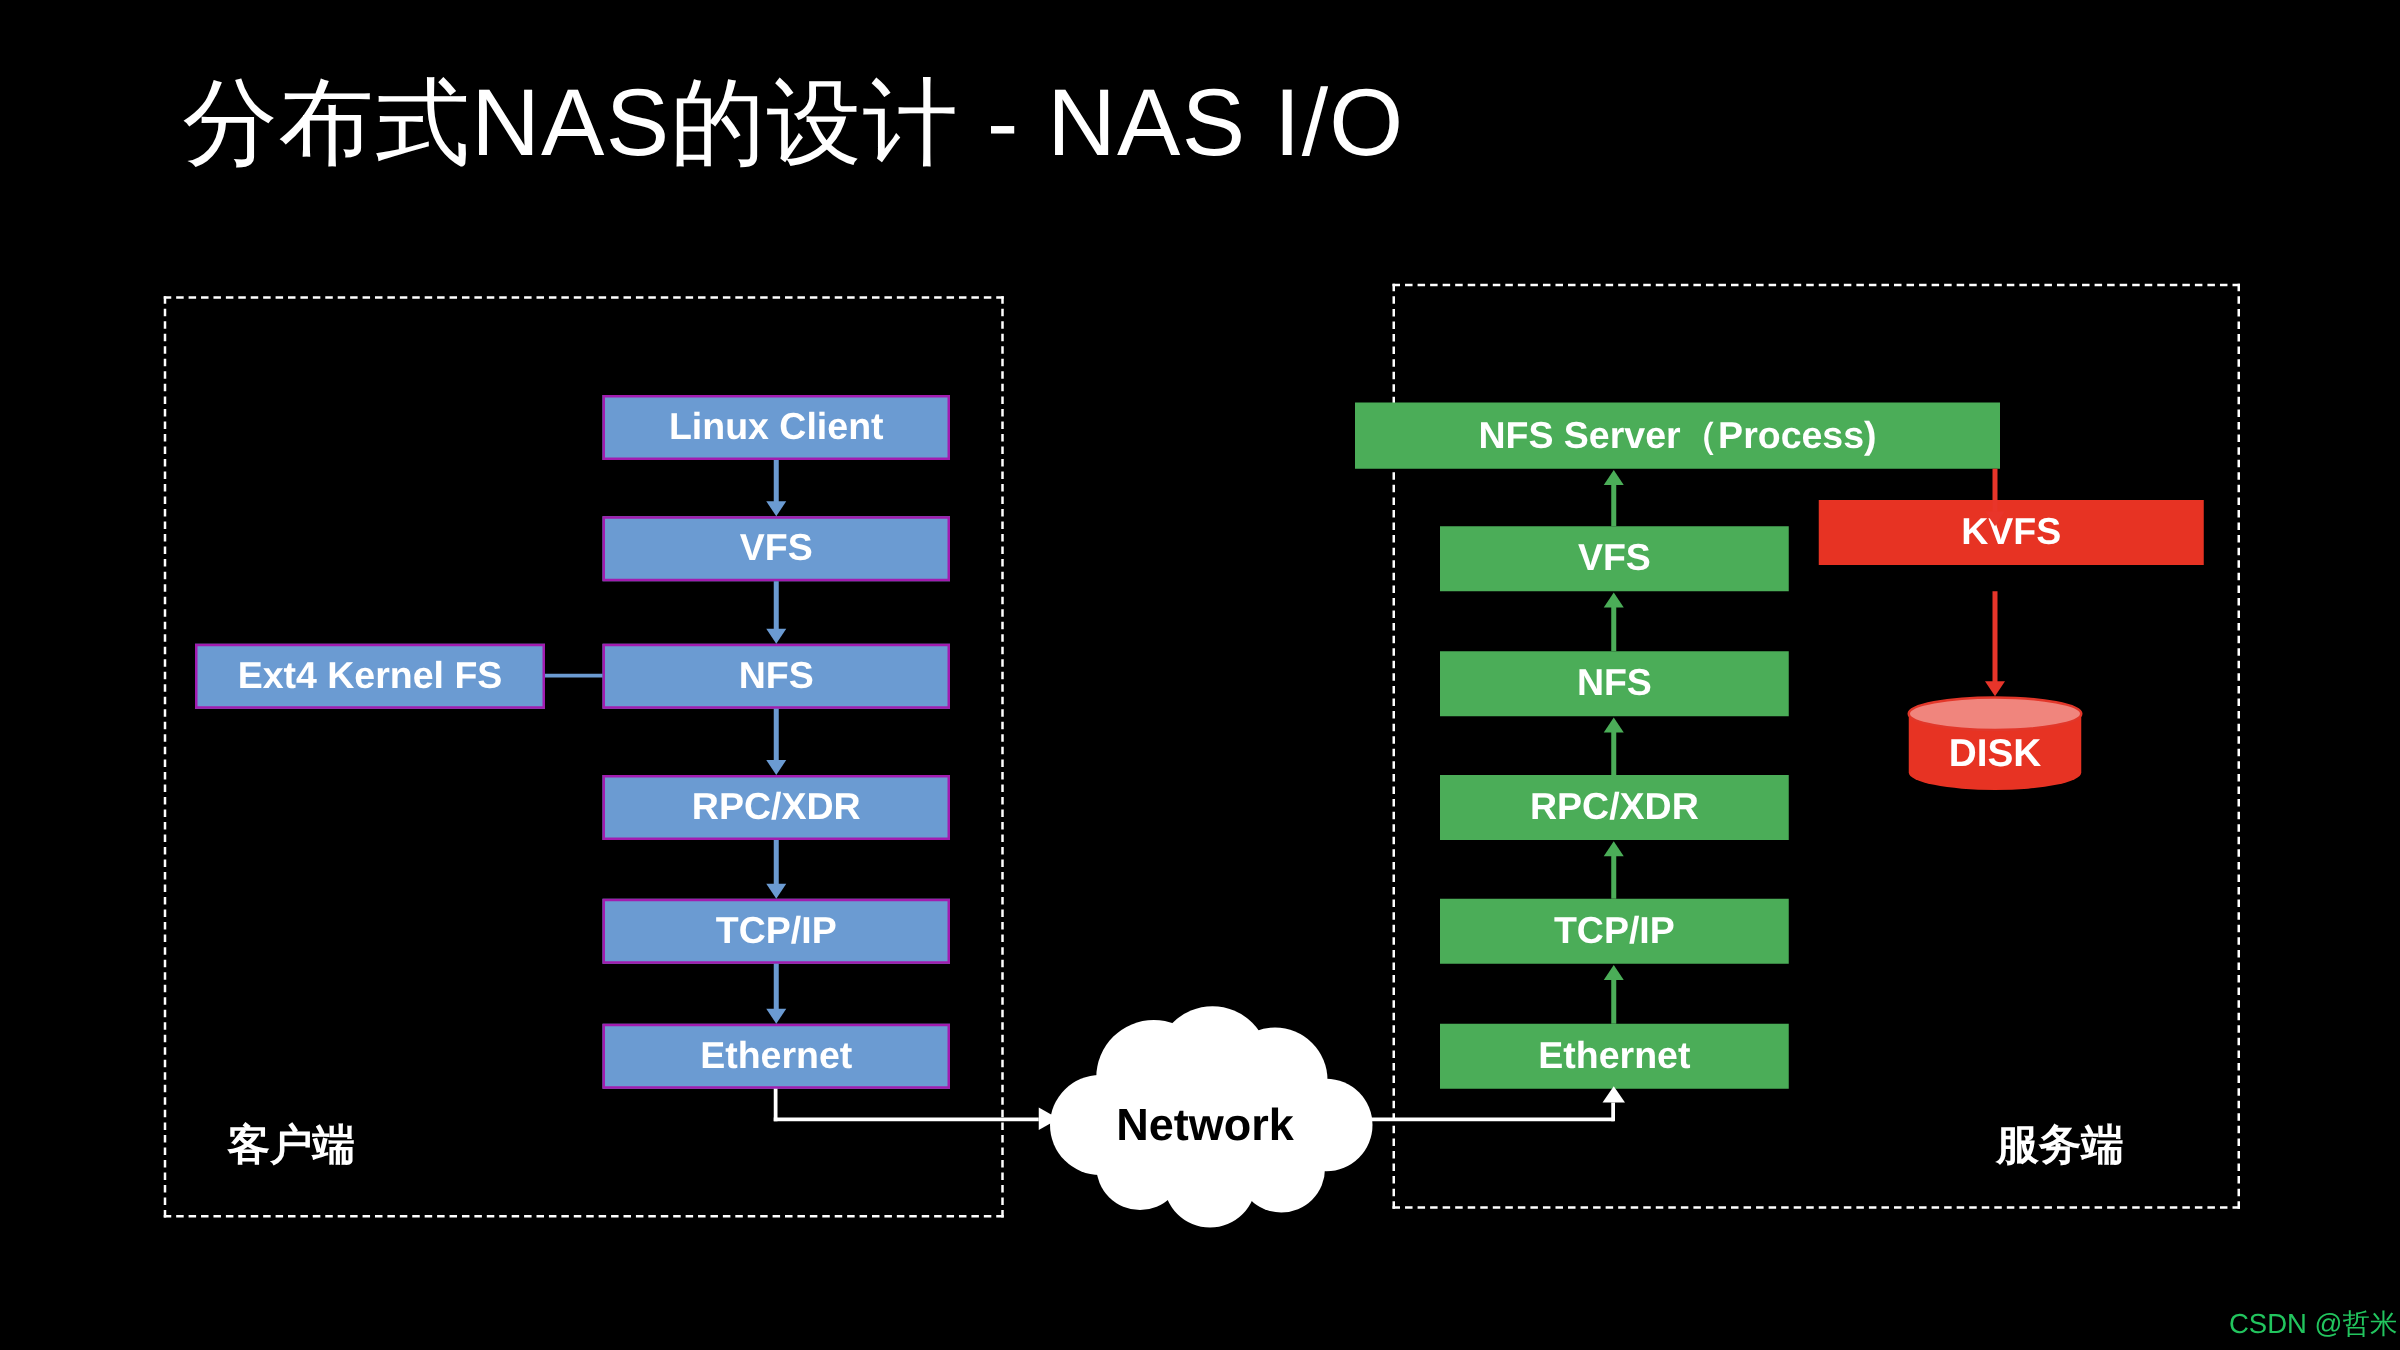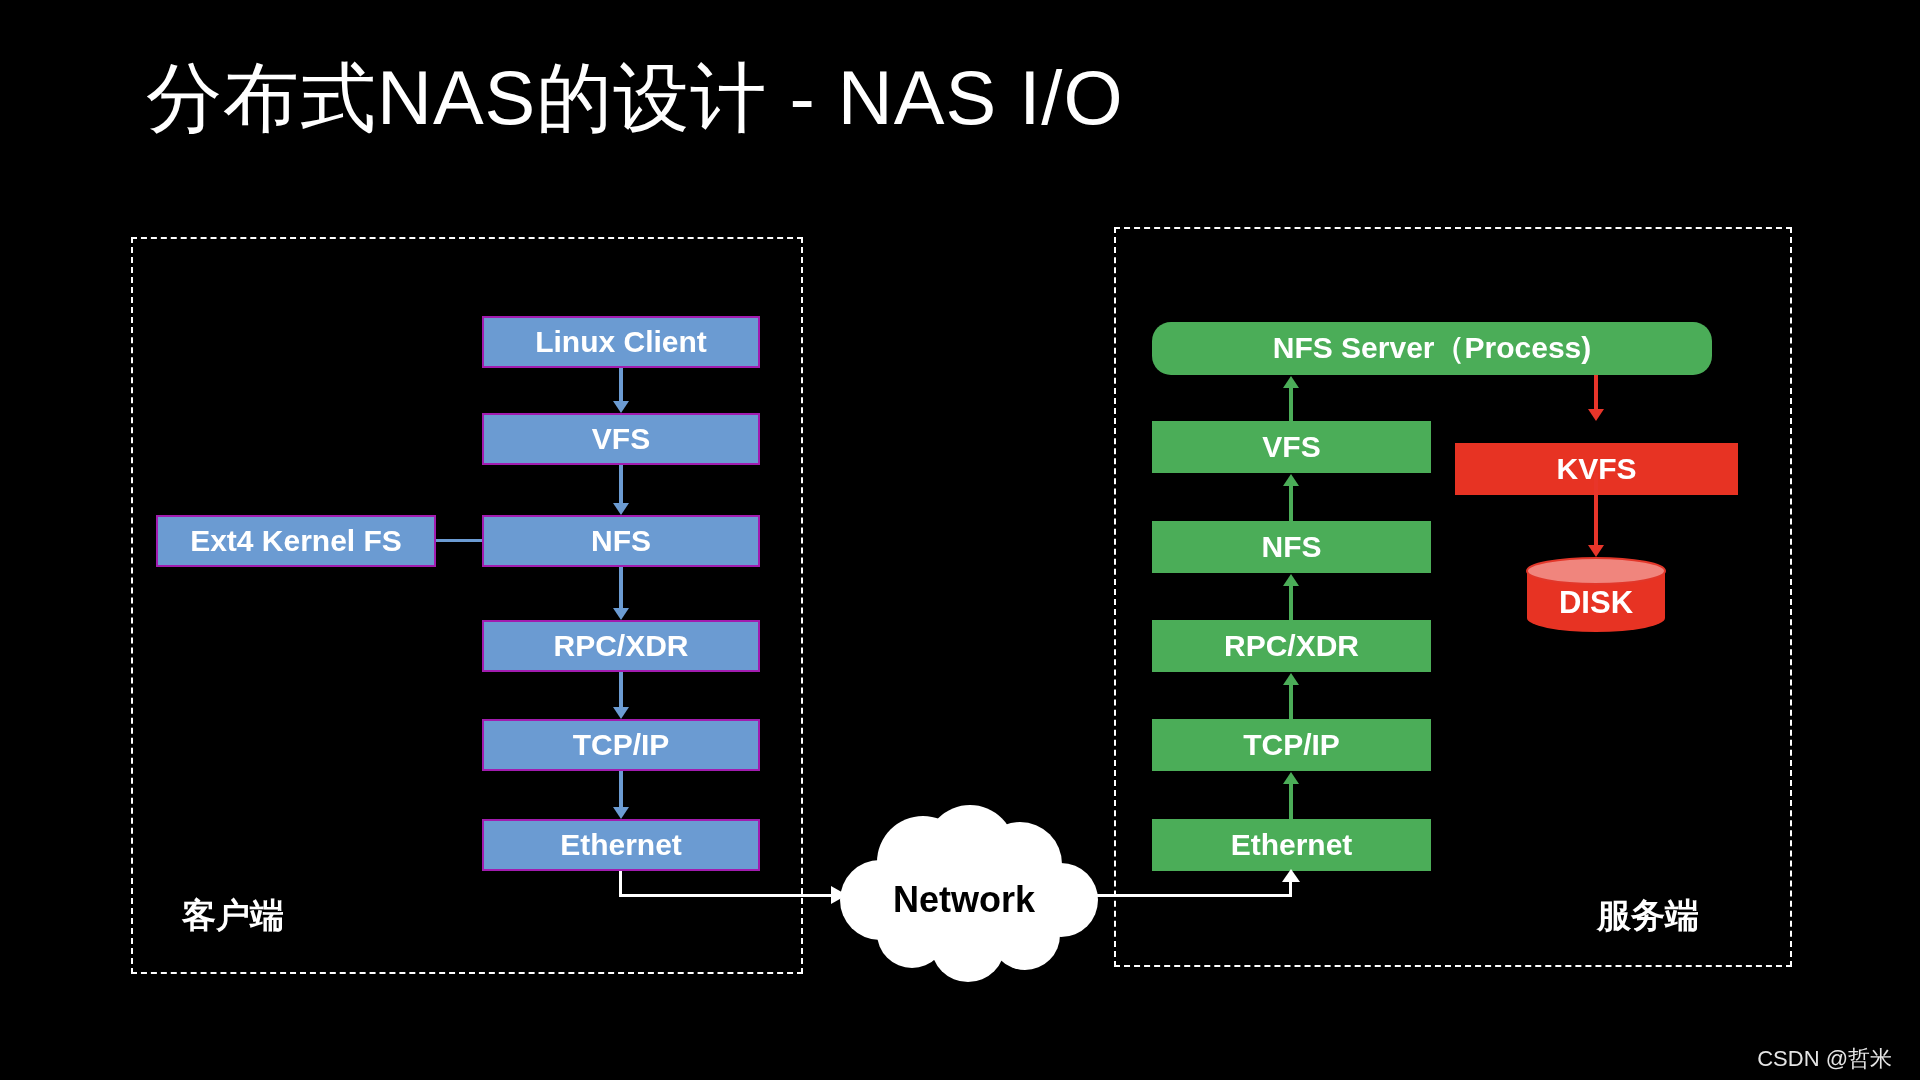--- a/index.html
+++ b/index.html
@@ -44,22 +44,22 @@
   .line-white { background: #fff; }
 
   .head { position: absolute; width: 0; height: 0; }
   .head-down-blue  { border-left: 8px solid transparent; border-right: 8px solid transparent; border-top: 12px solid #6B9BD2; }
   .head-up-green   { border-left: 8px solid transparent; border-right: 8px solid transparent; border-bottom: 12px solid #4BAD58; }
   .head-down-red   { border-left: 8px solid transparent; border-right: 8px solid transparent; border-top: 12px solid #E8352A; }
   .head-right-white{ border-top: 9px solid transparent; border-bottom: 9px solid transparent; border-left: 16px solid #fff; }
   .head-up-white   { border-left: 9px solid transparent; border-right: 9px solid transparent; border-bottom: 13px solid #fff; }
 
   .watermark {
-    right: 28px; bottom: 6px;
-    color: #e5e5e5; font-size: 22px; white-space: nowrap;
+    right: 2px; bottom: 6px;
+    color: #22c55e; font-size: 22px; white-space: nowrap;
   }
 </style>
 </head>
 <body>
 
 <div class="abs slide-title">分布式NAS的设计 - NAS I/O</div>
 
 <div class="abs panel panel-client"></div>
 <div class="abs zone-label" style="left:172px; top:893px;margin-left:10px;">客户端</div>
 
@@ -90,21 +90,21 @@
   <div class="head head-down-blue" style="left:613px; top:707px;"></div>
 </div>
 <div>
   <div class="line line-blue" style="left:619px; top:771px; width:4px; height:37px;"></div>
   <div class="head head-down-blue" style="left:613px; top:807px;"></div>
 </div>
 
 <div class="abs panel panel-server"></div>
 <div class="abs zone-label" style="left:1597px; top:893px;">服务端</div>
 
-<div class="abs node node-green" style="left:1152px; top:322px; width:560px; height:53px;border-radius:19px;">NFS Server（Process)</div>
+<div class="abs node node-green" style="left:1084px; top:322px; width:516px; height:53px;">NFS Server（Process)</div>
 <div class="abs node node-green" style="left:1152px; top:421px; width:279px; height:52px;">VFS</div>
 <div class="abs node node-green" style="left:1152px; top:521px; width:279px; height:52px;">NFS</div>
 <div class="abs node node-green" style="left:1152px; top:620px; width:279px; height:52px;">RPC/XDR</div>
 <div class="abs node node-green" style="left:1152px; top:719px; width:279px; height:52px;">TCP/IP</div>
 <div class="abs node node-green" style="left:1152px; top:819px; width:279px; height:52px;">Ethernet</div>
 
 <div>
   <div class="head head-up-green" style="left:1283px; top:376px;"></div>
   <div class="line line-green" style="left:1289px; top:387px; width:4px; height:34px;"></div>
 </div>
@@ -118,21 +118,21 @@
 </div>
 <div>
   <div class="head head-up-green" style="left:1283px; top:673px;"></div>
   <div class="line line-green" style="left:1289px; top:684px; width:4px; height:35px;"></div>
 </div>
 <div>
   <div class="head head-up-green" style="left:1283px; top:772px;"></div>
   <div class="line line-green" style="left:1289px; top:783px; width:4px; height:36px;"></div>
 </div>
 
-<div class="abs node node-red" style="left:1455px; top:443px; width:283px; height:52px;">KVFS</div>
+<div class="abs node node-red" style="left:1455px; top:400px; width:308px; height:52px;">KVFS</div>
 <div>
   <div class="line line-red" style="left:1594px; top:375px; width:4px; height:35px;"></div>
   <div class="head head-down-red" style="left:1588px; top:409px;"></div>
 </div>
 <div>
   <div class="line line-red" style="left:1594px; top:473px; width:4px; height:73px;"></div>
   <div class="head head-down-red" style="left:1588px; top:545px;"></div>
 </div>
 
 <svg class="abs" style="left:1523px; top:556px;" width="146" height="80" viewBox="0 0 146 80">

